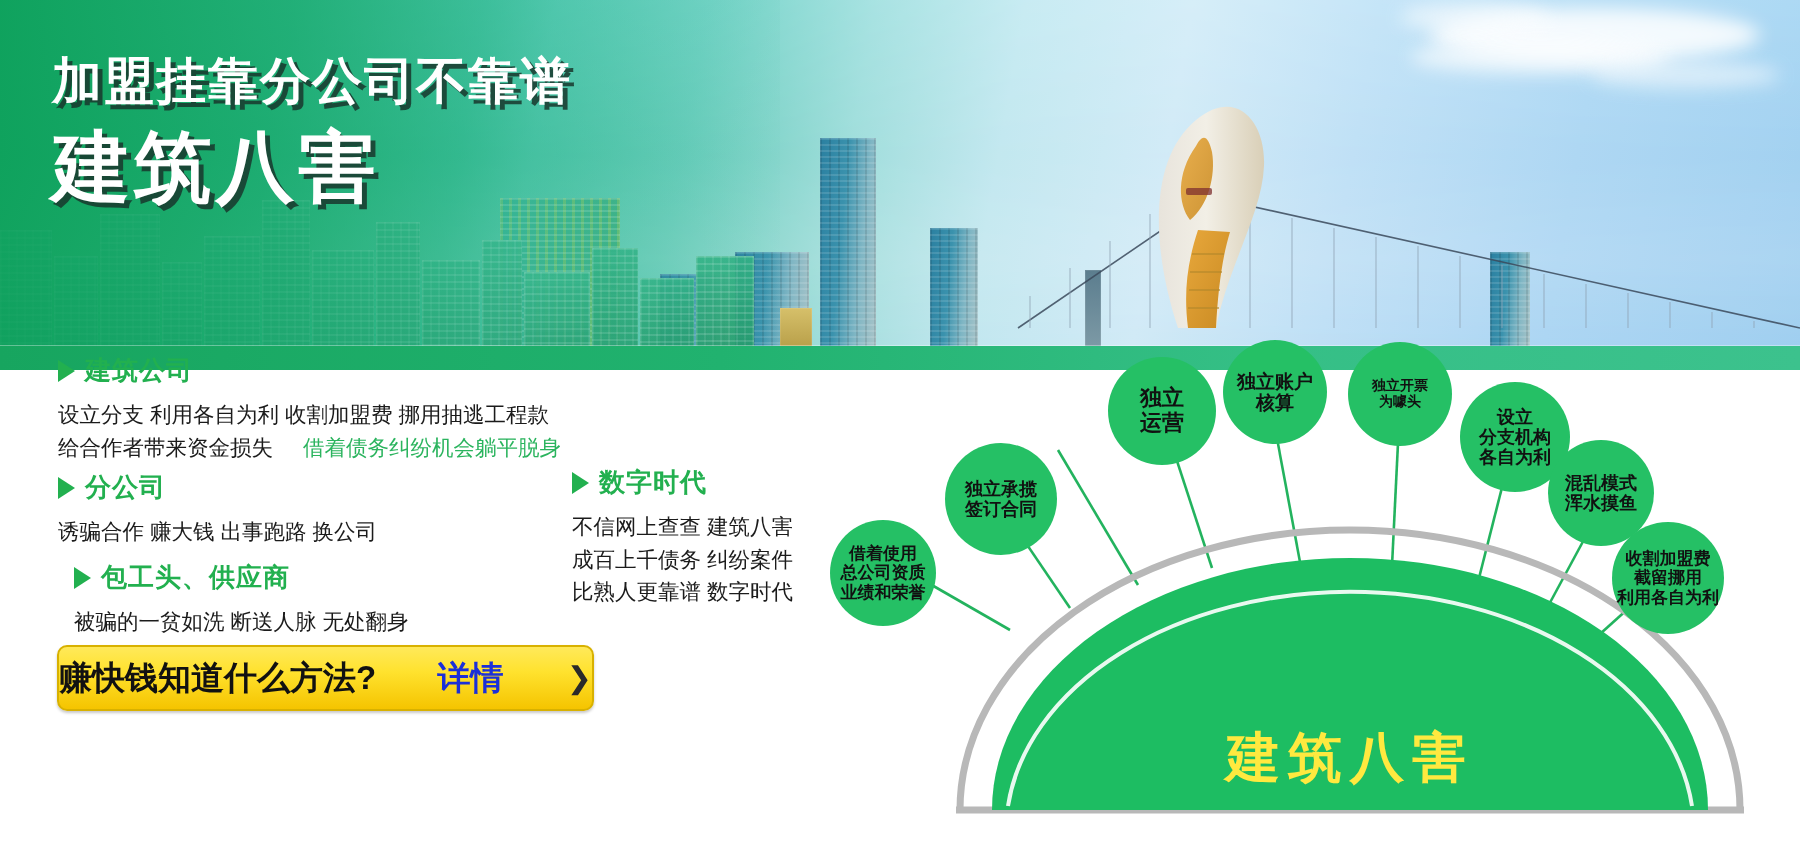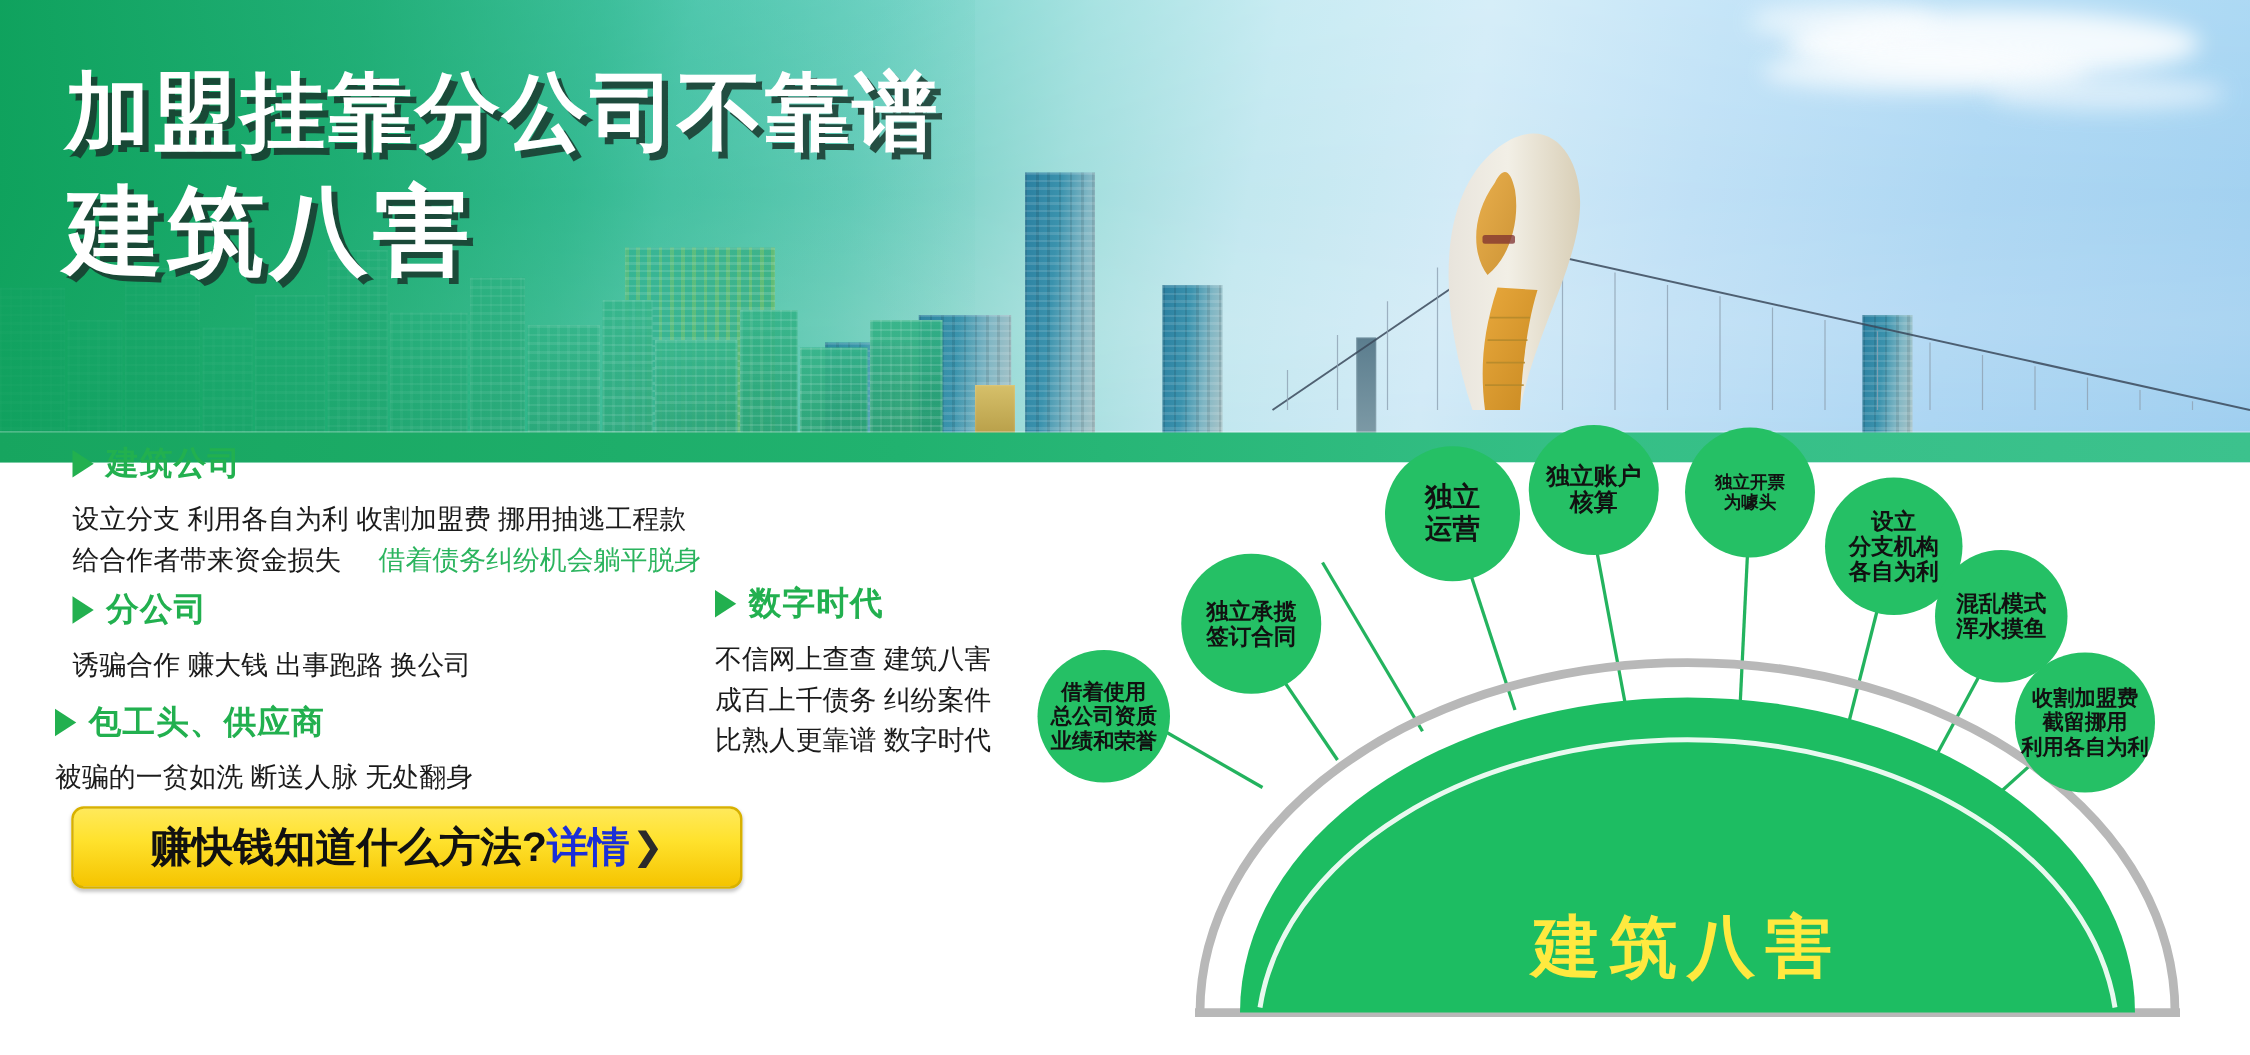--- a/index.html
+++ b/index.html
@@ -52,43 +52,43 @@
       repeating-linear-gradient(to right, rgba(0,0,0,.10) 0 2px, transparent 2px 9px),
       linear-gradient(95deg,#2a7fa0 0%,#3a92ad 40%,#7fb6c4 70%,#a9c4c8 100%);
     box-shadow:0 0 0 1px rgba(255,255,255,.10) inset;}
   .pylon-svg{position:absolute;left:0;bottom:0;}
 
   .hero-base{position:absolute;left:0;bottom:0;width:1800px;height:24px;
     background:linear-gradient(90deg,#17a55f 0%,#21b26f 40%,#35bf86 70%,#3cc28d 100%);}
   .hero-base-line{position:absolute;left:0;bottom:22px;width:1800px;height:3px;background:rgba(255,255,255,.35);}
 
   .hero-title{position:absolute;left:52px;top:56px;z-index:6;}
-  .hero-title .l1{font-size:68px;font-weight:bold;color:#fff;letter-spacing:2px;line-height:1.0;
+  .hero-title .l1{font-size:50px;font-weight:bold;color:#fff;letter-spacing:2px;line-height:1.0;
     text-shadow:5px 5px 0 rgba(25,55,45,.85);white-space:nowrap;}
   .hero-title .l2{margin-top:22px;font-size:78px;font-weight:bold;color:#fff;letter-spacing:4px;line-height:1.0;
     text-shadow:5px 5px 0 rgba(25,55,45,.85);white-space:nowrap;}
 
   
   .left{position:absolute;left:0;top:370px;width:900px;height:474px;}
   .sec{position:absolute;}
   .sec-h{display:flex;align-items:center;gap:10px;}
   .tri{width:0;height:0;border-left:17px solid #22b04f;border-top:11px solid transparent;border-bottom:11px solid transparent;}
   .sec-t{font-size:26px;font-weight:bold;color:#22b04f;letter-spacing:1px;white-space:nowrap;}
   .sec-b{margin-top:11px;font-size:21.5px;color:#1b1b1b;line-height:1.52;white-space:nowrap;}
   .sec-b .g{color:#2bb45e;}
 
   .s-company{left:58px;top:-17px;}
   .s-branch{left:58px;top:100px;}
-  .s-contractor{left:44px;top:190px;}
+  .s-contractor{left:74px;top:190px;}
   .s-digital{left:572px;top:95px;}
 
   .cta{position:absolute;left:57px;top:275px;width:533px;height:62px;border-radius:10px;
     background:linear-gradient(180deg,#ffe95a 0%,#ffe22e 40%,#f5c400 100%);
     border:2px solid #d8b100;box-shadow:0 2px 3px rgba(0,0,0,.22);
-    display:flex;align-items:center;justify-content:center;cursor:pointer;}
+    display:flex;align-items:center;justify-content:space-between;cursor:pointer;}
   .cta-main{font-size:33px;font-weight:bold;color:#111;letter-spacing:0px;white-space:nowrap;}
   .cta-link{font-size:33px;font-weight:bold;color:#1b2fd8;white-space:nowrap;}
   .cta-arrow{font-size:30px;color:#2a2a2a;font-weight:300;line-height:1;margin-left:2px;}
 
   
   .diagram{position:absolute;left:900px;top:330px;width:900px;height:514px;}
   .diag-svg{position:absolute;left:0;top:0;}
 
   .bub{position:absolute;border-radius:50%;background:#25c065;
        display:flex;align-items:center;justify-content:center;text-align:center;

